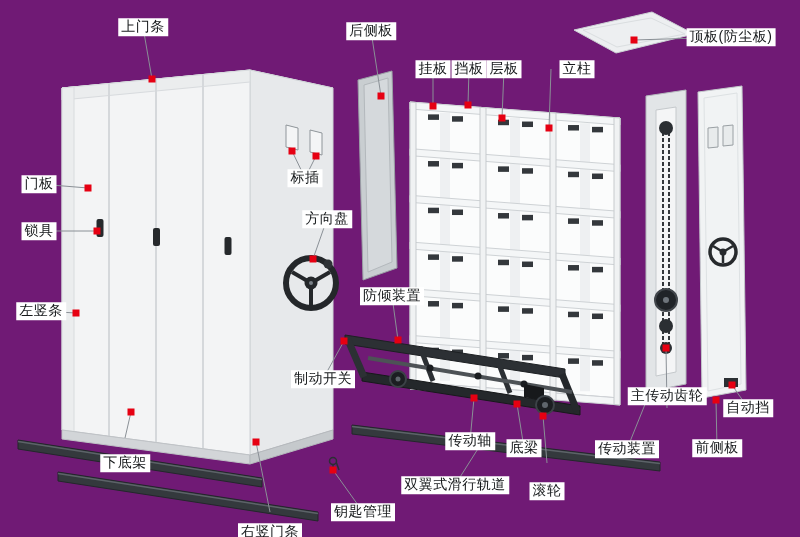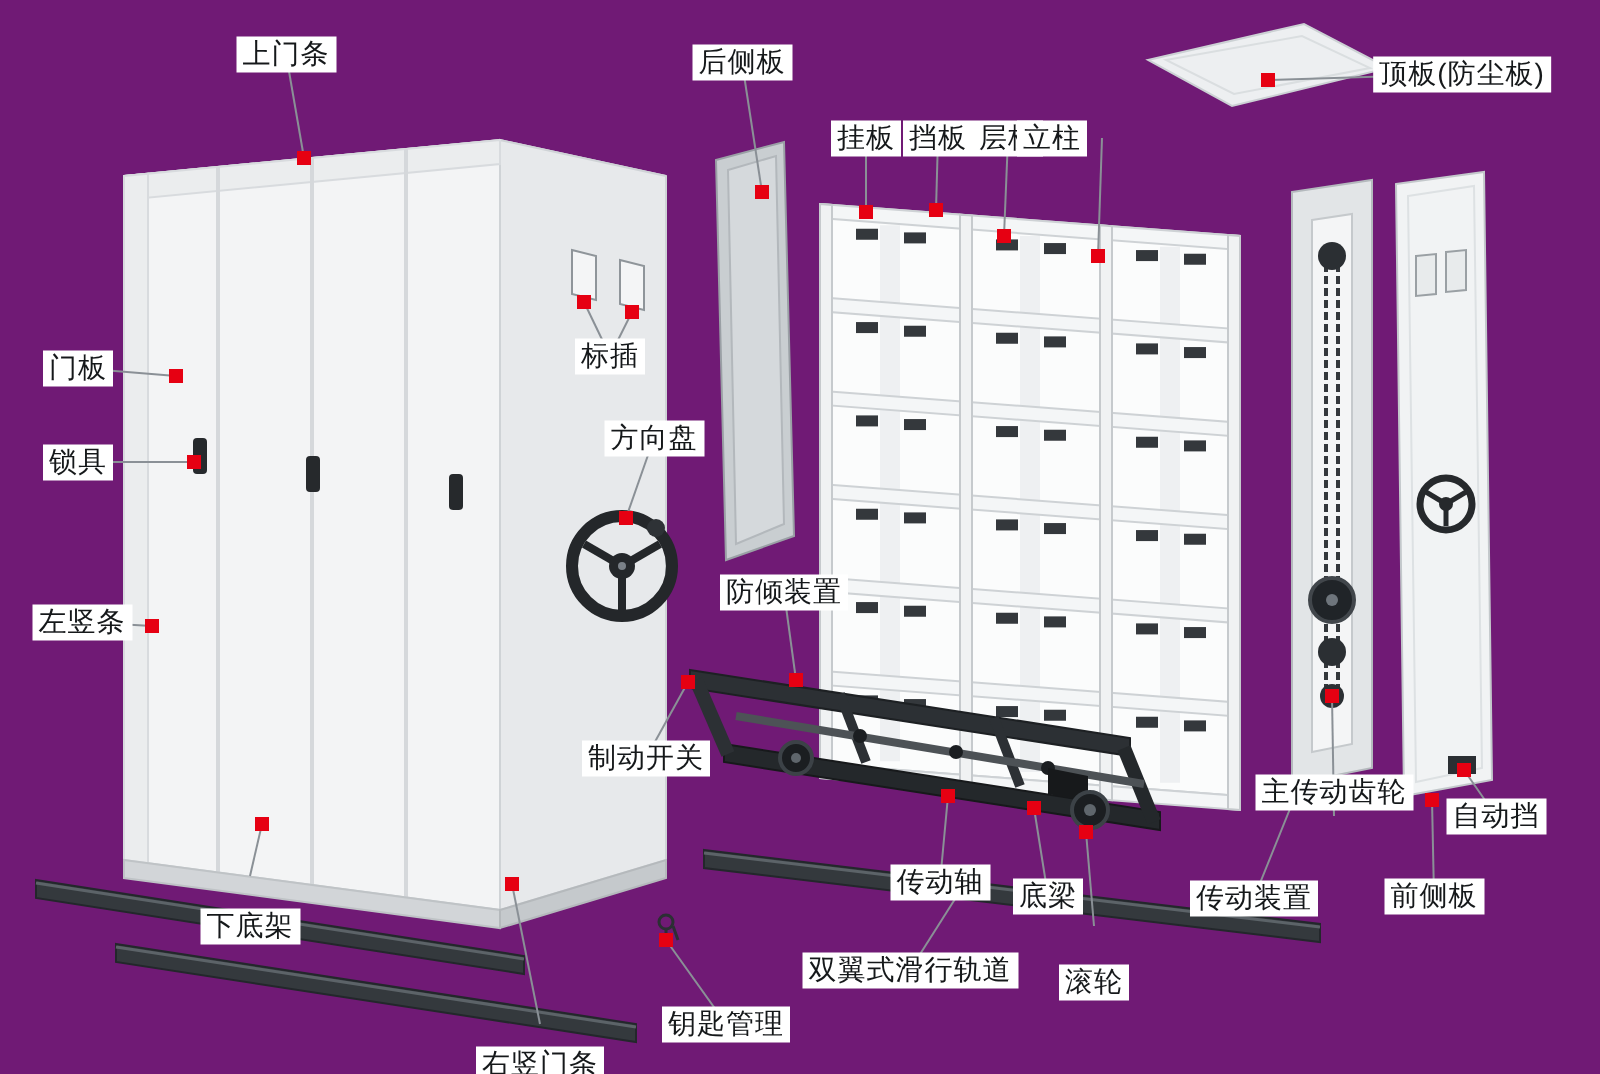--- a/index.html
+++ b/index.html
@@ -229,21 +229,21 @@
         <rect x="712.5" y="396.5" width="7" height="7" class="marker"></rect>
       </g>
   </svg>
 
   <div class="lbl" style="left: 143px; top: 27px;">上门条</div>
   <div class="lbl" style="left: 371px; top: 31px;">后侧板</div>
   <div class="lbl" style="left: 731px; top: 37px;">顶板(防尘板)</div>
   <div class="lbl" style="left: 433px; top: 69px;">挂板</div>
   <div class="lbl" style="left: 469px; top: 69px;">挡板</div>
   <div class="lbl" style="left: 504px; top: 69px;">层板</div>
-  <div class="lbl" style="left: 526px; top: 69px;">立柱</div>
+  <div class="lbl" style="left: 577px; top: 69px;">立柱</div>
   <div class="lbl" style="left: 39px; top: 184px;">门板</div>
   <div class="lbl" style="left: 39px; top: 231px;">锁具</div>
   <div class="lbl" style="left: 41px; top: 311px;">左竖条</div>
   <div class="lbl" style="left: 305px; top: 178px;">标插</div>
   <div class="lbl" style="left: 327px; top: 219px;">方向盘</div>
   <div class="lbl" style="left: 392px; top: 296px; text-align: center;">防倾装置</div>
   <div class="lbl" style="left: 323px; top: 379px;">制动开关</div>
   <div class="lbl" style="left: 125px; top: 463px;">下底架</div>
   <div class="lbl" style="left: 270px; top: 512px; margin-top: 20px;">右竖门条</div>
   <div class="lbl" style="left: 363px; top: 512px;">钥匙管理</div>

